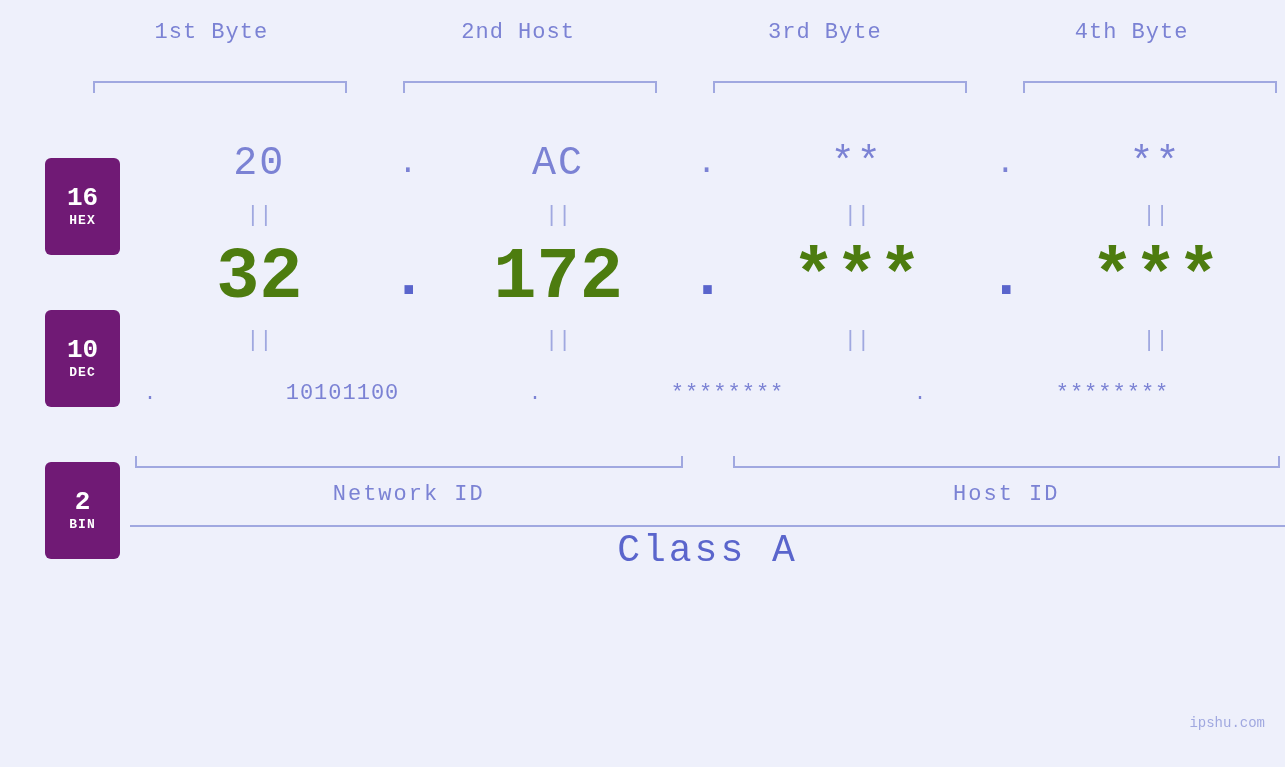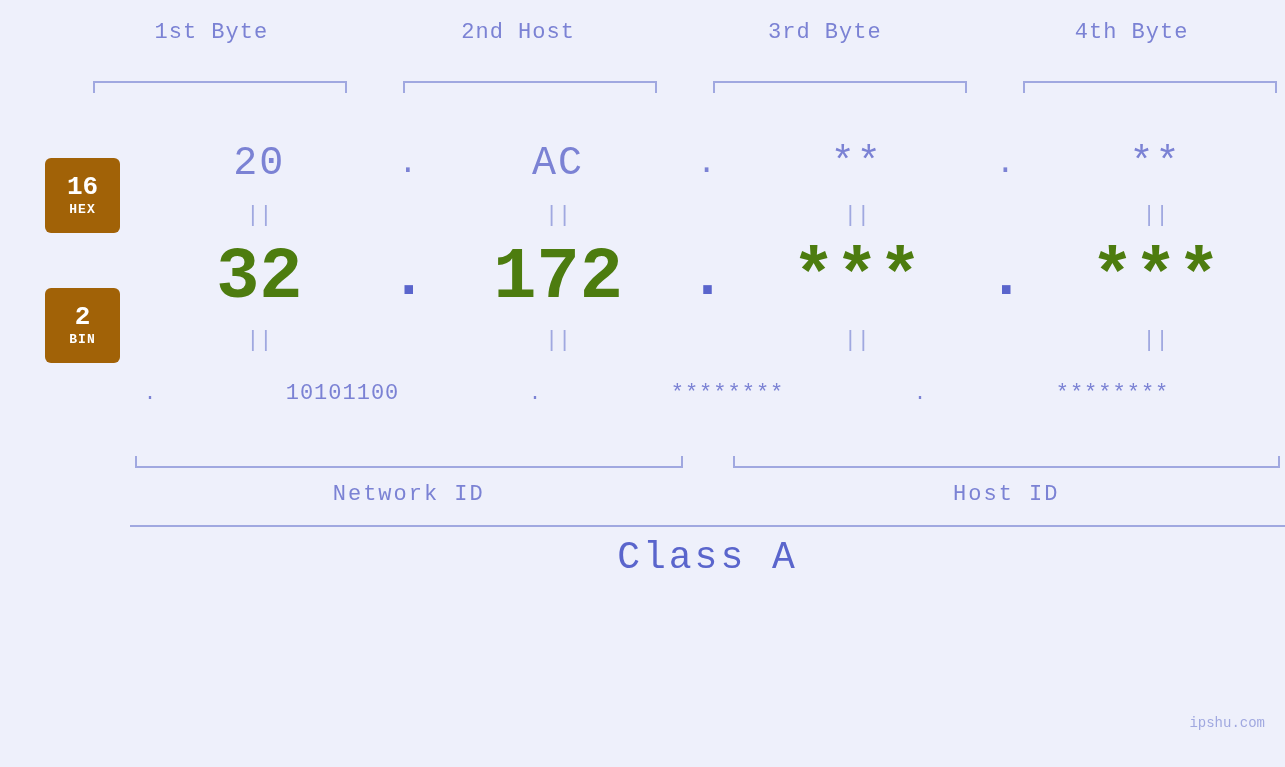--- a/index.html
+++ b/index.html
@@ -43,22 +43,22 @@
     .base-labels {
       display: flex;
       flex-direction: column;
       gap: 55px;
       margin-top: 60px;
       margin-right: 10px;
     }
 
     .base-badge {
       width: 75px;
-      height: 75px;
-      background-color: #a16207;
+      height: 97px;
+      background-color: #701a75;
       border-radius: 6px;
       display: flex;
       flex-direction: column;
       align-items: center;
       justify-content: center;
       color: white;
     }
 
     .base-number {
       font-size: 26px;
@@ -262,20 +262,24 @@
   </div>
 
   <div style="display:flex; width:100%; padding-left:45px; flex:1;">
 
     <div class="base-labels">
       <div class="base-badge">
         <span class="base-number">16</span>
         <span class="base-label">HEX</span>
       </div>
       <div class="base-badge">
+        <span class="base-number">10</span>
+        <span class="base-label">DEC</span>
+      </div>
+      <div class="base-badge">
         <span class="base-number">2</span>
         <span class="base-label">BIN</span>
       </div>
     </div>
 
     <div class="values-grid">
 
       <div class="values-row hex-row">
         <div class="cell">
           <span class="hex-value">20</span>
@@ -398,20 +402,20 @@
       </div>
 
       <div style="display:flex; width:100%; margin-top:14px;">
         <div style="flex:0 0 calc(50% - 20px); text-align:center; color:#7b82d4; font-family:'Courier New',monospace; font-size:22px; letter-spacing:2px;">Network ID</div>
         <div style="flex:0 0 40px;"></div>
         <div style="flex:1; text-align:center; color:#7b82d4; font-family:'Courier New',monospace; font-size:22px; letter-spacing:2px;">Host ID</div>
       </div>
 
       <div style="width:100%; height:2px; background:#a0a8e0; margin-top:18px;"></div>
 
-      <div style="width:100%; text-align:center; color:#5a65cc; font-family:'Courier New',monospace; font-size:38px; letter-spacing:3px; margin-top:9px;">Class A</div>
+      <div style="width:100%; text-align:center; color:#5a65cc; font-family:'Courier New',monospace; font-size:38px; letter-spacing:3px; margin-top:2px;">Class A</div>
 
     </div>
   </div>
 
   <div class="watermark">ipshu.com</div>
 
 </div>
 
 </body></html>

